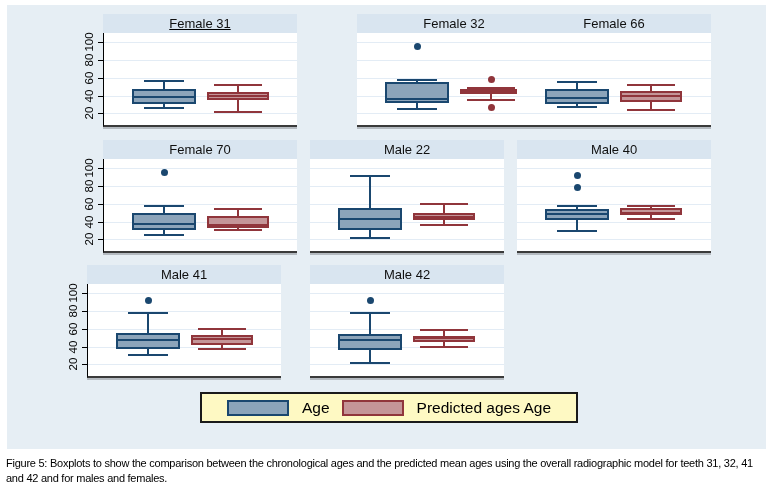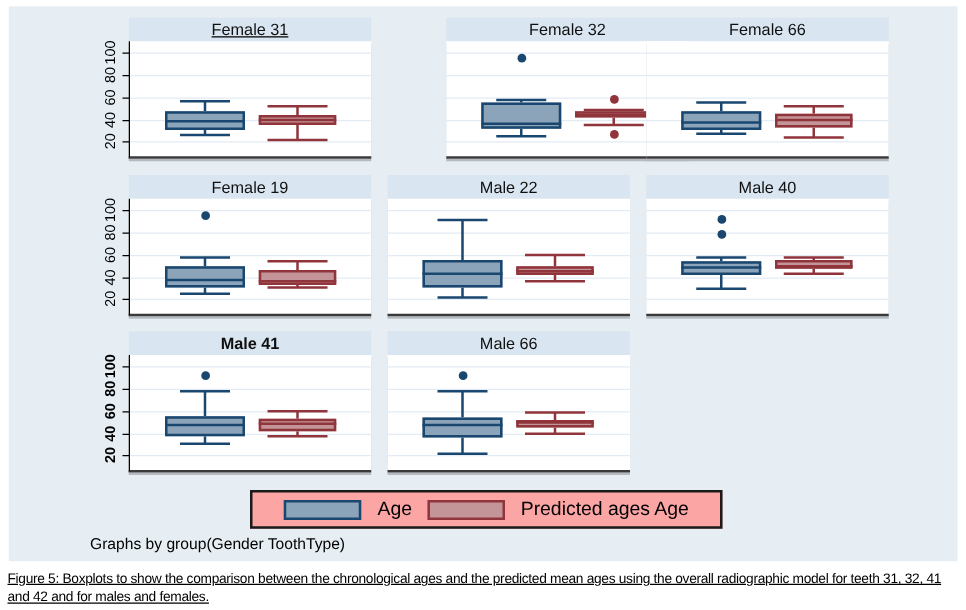--- a/index.html
+++ b/index.html
@@ -9,26 +9,26 @@
   .panel{position:absolute;width:194px;height:111px;}
   .panel-header{height:19px;background:#d9e5f0;text-align:center;font-size:13px;color:#101010;line-height:19px;}
   .panel-plot{position:relative;height:92px;background:#ffffff;border-bottom:2px solid #3a3a3a;box-shadow:0 2px 0 #b4bac0;}
   .panel-plot.has-axis{border-left:1px solid #000;}
   .gridline{position:absolute;left:0;width:100%;height:1px;background:#e3ecf5;}
   .tickmark{position:absolute;left:-6px;width:6px;height:1px;background:#000;}
   .ticklabel{position:absolute;font-size:11.5px;color:#000;white-space:nowrap;transform:translate(-50%,-50%) rotate(-90deg);}
   .wline{position:absolute;}
   .obox{position:absolute;box-sizing:border-box;}
   .odot{position:absolute;border-radius:50%;}
-  .legend{position:absolute;left:200px;top:392px;width:378px;height:31px;background:#fca5a5;border:2px solid #1a1a1a;box-sizing:border-box;display:flex;align-items:center;justify-content:center;}
+  .legend{position:absolute;left:200px;top:392px;width:378px;height:31px;background:#fef9c3;border:2px solid #1a1a1a;box-sizing:border-box;display:flex;align-items:center;justify-content:center;}
   .legend-swatch{width:62px;height:16px;box-sizing:border-box;border:2px solid;}
   .legend-label{font-size:15.5px;color:#000;margin-left:13px;}
   .legend-label.first{margin-right:12px;}
   .note{position:absolute;left:72px;top:428px;font-size:12.5px;color:#000;}
-  .caption{position:absolute;left:6px;top:456px;width:764px;font-size:11px;line-height:1.35;letter-spacing:-0.25px;color:#000;text-decoration:underline;}
+  .caption{position:absolute;left:6px;top:456px;width:764px;font-size:11px;line-height:1.35;letter-spacing:-0.25px;color:#000;}
 </style>
 </head>
 <body>
 
 <div id="canvas">
   <div class="figure-bg"></div>
   <div id="panels">
       <div class="panel" style="left: 103px; top: 14px; text-decoration: underline;">
         <div class="panel-header">Female 31</div>
         <div class="panel-plot has-axis">
@@ -102,21 +102,21 @@
           <div class="wline" style="left: 28px; top: 64.2039px; width: 64px; height: 2px; background: rgb(26, 71, 111);"></div>
           <div class="wline" style="left: 133px; top: 51.8058px; width: 2px; height: 6.25243px; background: rgb(144, 53, 59);"></div>
           <div class="wline" style="left: 133px; top: 68.7767px; width: 2px; height: 8.03883px; background: rgb(144, 53, 59);"></div>
           <div class="wline" style="left: 110px; top: 50.8058px; width: 48px; height: 2px; background: rgb(144, 53, 59);"></div>
           <div class="wline" style="left: 110px; top: 75.8155px; width: 48px; height: 2px; background: rgb(144, 53, 59);"></div>
           <div class="obox" style="left: 103px; top: 58.0583px; width: 62px; height: 10.7184px; background: rgb(196, 149, 152); border: 2px solid rgb(144, 53, 59);"></div>
           <div class="wline" style="left: 103px; top: 61.5243px; width: 62px; height: 2px; background: rgb(144, 53, 59);"></div>
         </div>
       </div>
       <div class="panel" style="left: 103px; top: 140px;">
-        <div class="panel-header">Female 19</div>
+        <div class="panel-header">Female 70</div>
         <div class="panel-plot has-axis">
           <div class="gridline" style="top: 80.3883px;"></div>
           <div class="tickmark" style="top: 80.3883px;"></div>
           <div class="ticklabel" style="left: -15px; top: 80.3883px;">20</div>
           <div class="gridline" style="top: 62.5243px;"></div>
           <div class="tickmark" style="top: 62.5243px;"></div>
           <div class="ticklabel" style="left: -15px; top: 62.5243px;">40</div>
           <div class="gridline" style="top: 44.6602px;"></div>
           <div class="tickmark" style="top: 44.6602px;"></div>
           <div class="ticklabel" style="left: -15px; top: 44.6602px;">60</div>
@@ -180,21 +180,21 @@
           <div class="odot" style="left: 56.5px; top: 25.0825px; width: 7px; height: 7px; background: rgb(26, 71, 111);"></div>
           <div class="odot" style="left: 56.5px; top: 12.5777px; width: 7px; height: 7px; background: rgb(26, 71, 111);"></div>
           <div class="wline" style="left: 133px; top: 47.3398px; width: 2px; height: 1.78641px; background: rgb(144, 53, 59);"></div>
           <div class="wline" style="left: 133px; top: 56.2718px; width: 2px; height: 3.57282px; background: rgb(144, 53, 59);"></div>
           <div class="wline" style="left: 110px; top: 46.3398px; width: 48px; height: 2px; background: rgb(144, 53, 59);"></div>
           <div class="wline" style="left: 110px; top: 58.8447px; width: 48px; height: 2px; background: rgb(144, 53, 59);"></div>
           <div class="obox" style="left: 103px; top: 49.1262px; width: 62px; height: 7.14563px; background: rgb(196, 149, 152); border: 2px solid rgb(144, 53, 59);"></div>
           <div class="wline" style="left: 103px; top: 52.5922px; width: 62px; height: 2px; background: rgb(144, 53, 59);"></div>
         </div>
       </div>
-      <div class="panel" style="left: 103px; top: 265px; font-weight: bold;">
+      <div class="panel" style="left: 87px; top: 265px;">
         <div class="panel-header">Male 41</div>
         <div class="panel-plot has-axis">
           <div class="gridline" style="top: 80.3883px;"></div>
           <div class="tickmark" style="top: 80.3883px;"></div>
           <div class="ticklabel" style="left: -15px; top: 80.3883px;">20</div>
           <div class="gridline" style="top: 62.5243px;"></div>
           <div class="tickmark" style="top: 62.5243px;"></div>
           <div class="ticklabel" style="left: -15px; top: 62.5243px;">40</div>
           <div class="gridline" style="top: 44.6602px;"></div>
           <div class="tickmark" style="top: 44.6602px;"></div>
@@ -214,21 +214,21 @@
           <div class="odot" style="left: 56.5px; top: 12.5777px; width: 7px; height: 7px; background: rgb(26, 71, 111);"></div>
           <div class="wline" style="left: 133px; top: 44.6602px; width: 2px; height: 6.25243px; background: rgb(144, 53, 59);"></div>
           <div class="wline" style="left: 133px; top: 60.7379px; width: 2px; height: 4.46602px; background: rgb(144, 53, 59);"></div>
           <div class="wline" style="left: 110px; top: 43.6602px; width: 48px; height: 2px; background: rgb(144, 53, 59);"></div>
           <div class="wline" style="left: 110px; top: 64.2039px; width: 48px; height: 2px; background: rgb(144, 53, 59);"></div>
           <div class="obox" style="left: 103px; top: 50.9126px; width: 62px; height: 9.82524px; background: rgb(196, 149, 152); border: 2px solid rgb(144, 53, 59);"></div>
           <div class="wline" style="left: 103px; top: 54.3786px; width: 62px; height: 2px; background: rgb(144, 53, 59);"></div>
         </div>
       </div>
       <div class="panel" style="left: 310px; top: 265px;">
-        <div class="panel-header">Male 66</div>
+        <div class="panel-header">Male 42</div>
         <div class="panel-plot">
           <div class="gridline" style="top: 80.3883px;"></div>
           <div class="gridline" style="top: 62.5243px;"></div>
           <div class="gridline" style="top: 44.6602px;"></div>
           <div class="gridline" style="top: 26.7961px;"></div>
           <div class="gridline" style="top: 8.93204px;"></div>
           <div class="wline" style="left: 59px; top: 28.5825px; width: 2px; height: 21.4369px; background: rgb(26, 71, 111);"></div>
           <div class="wline" style="left: 59px; top: 66.0971px; width: 2px; height: 13.3981px; background: rgb(26, 71, 111);"></div>
           <div class="wline" style="left: 40px; top: 27.5825px; width: 40px; height: 2px; background: rgb(26, 71, 111);"></div>
           <div class="wline" style="left: 40px; top: 78.4951px; width: 40px; height: 2px; background: rgb(26, 71, 111);"></div>
@@ -245,15 +245,14 @@
       </div>
     </div>
 
   <div class="legend">
     <span class="legend-swatch" id="sw-age" style="background: rgb(140, 164, 186); border-color: rgb(26, 71, 111);"></span>
     <span class="legend-label first">Age</span>
     <span class="legend-swatch" id="sw-pred" style="background: rgb(196, 149, 152); border-color: rgb(144, 53, 59);"></span>
     <span class="legend-label">Predicted ages Age</span>
   </div>
 
-  <div class="note">Graphs by group(Gender ToothType)</div>
   <div class="caption">Figure 5: Boxplots to show the comparison between the chronological ages and the predicted mean ages using the overall radiographic model for teeth 31, 32, 41 and 42 and for males and females.</div>
 </div>
 
 </body></html>

